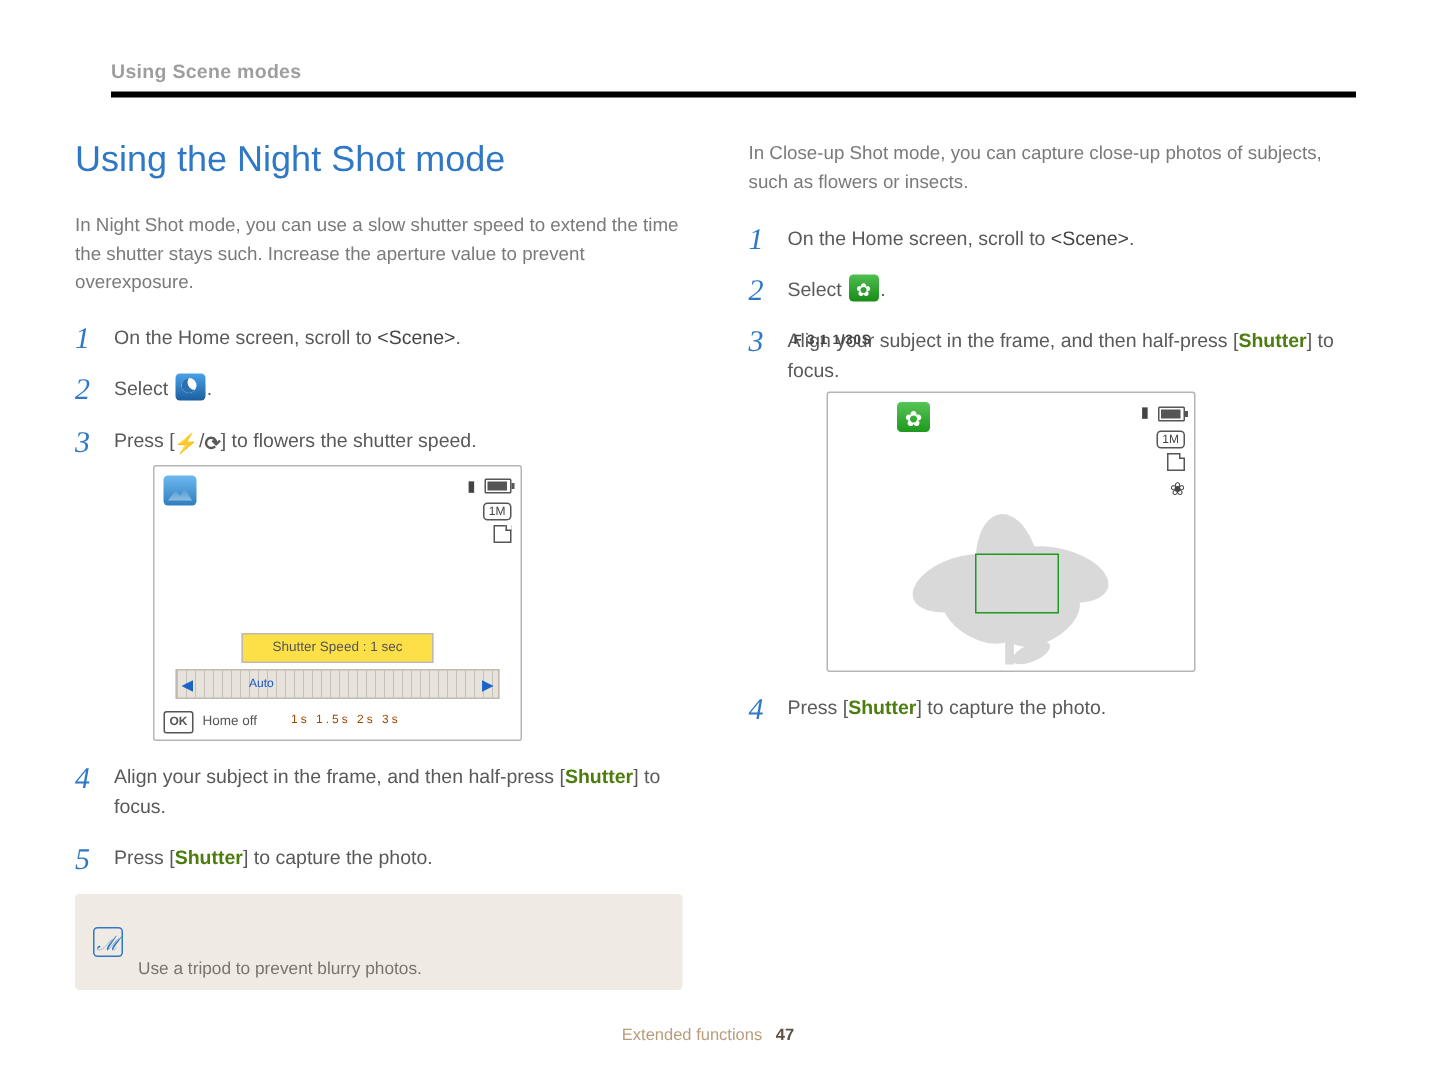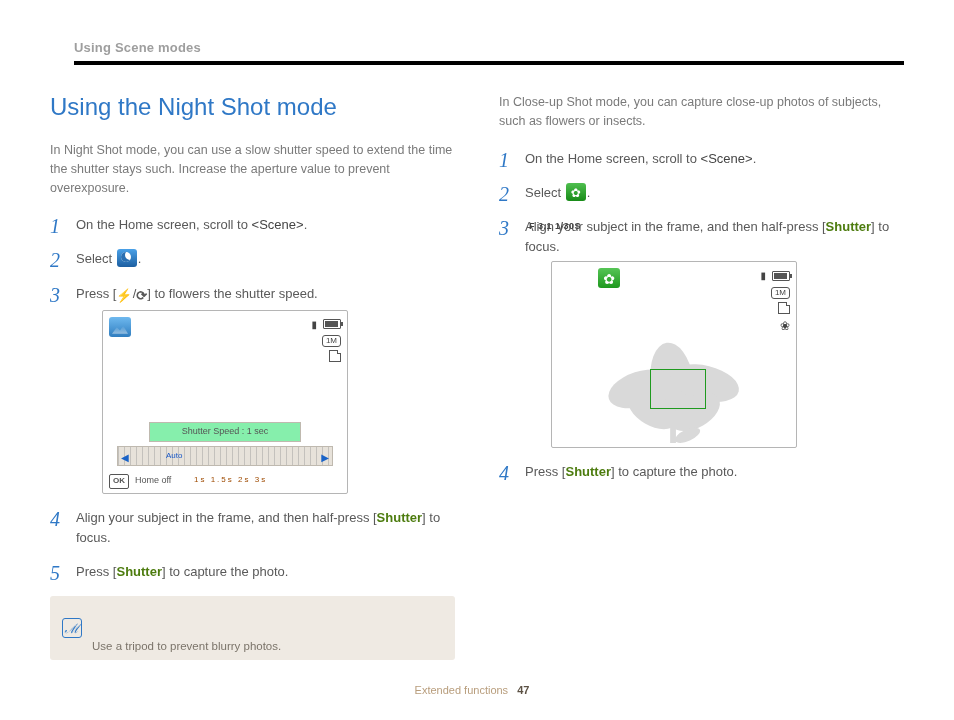--- a/index.html
+++ b/index.html
@@ -130,22 +130,22 @@
     font-size:9px; color:#444;
   }
   .lcd .bat { width:18px; height:10px; border:1px solid #555; border-radius:1px; position:relative; }
   .lcd .bat::after{content:""; position:absolute; right:-3px; top:2px; width:2px; height:4px; background:#555;}
   .lcd .bat div{position:absolute; left:1px; top:1px; bottom:1px; width:13px; background:#555;}
   .lcd .pill { border:1px solid #555; padding:0 3px; border-radius:3px; font-size:8px; line-height:10px;}
   .lcd .sd { width:12px; height:12px; border:1px solid #555; position:relative;}
   .lcd .sd::before{content:""; position:absolute; right:-1px; top:-1px; width:3px; height:3px; background:#fff; border-left:1px solid #555; border-bottom:1px solid #555;}
   .lcd .mid { height:60px; }
   .lcd .ss-label{
-    background:#86efac; border:1px solid #bfb9af; font-size:9px;
-    width:152px; margin:0 auto 4px; text-align:center; padding:2px 0;
+    background:#fde047; border:1px solid #bfb9af; font-size:9px;
+    width:128px; margin:0 auto 4px; text-align:center; padding:2px 0;
   }
   .lcd .ruler{
     height:20px; background:#e7e2da; border:1px solid #bfb9af; position:relative;
     margin: 0 8px;
   }
   .lcd .ruler .ticks{
     position:absolute; left:0; right:0; bottom:0; top:0;
     background-image: repeating-linear-gradient(90deg,#999 0 1px,transparent 1px 6px);
     opacity:.45;
   }

